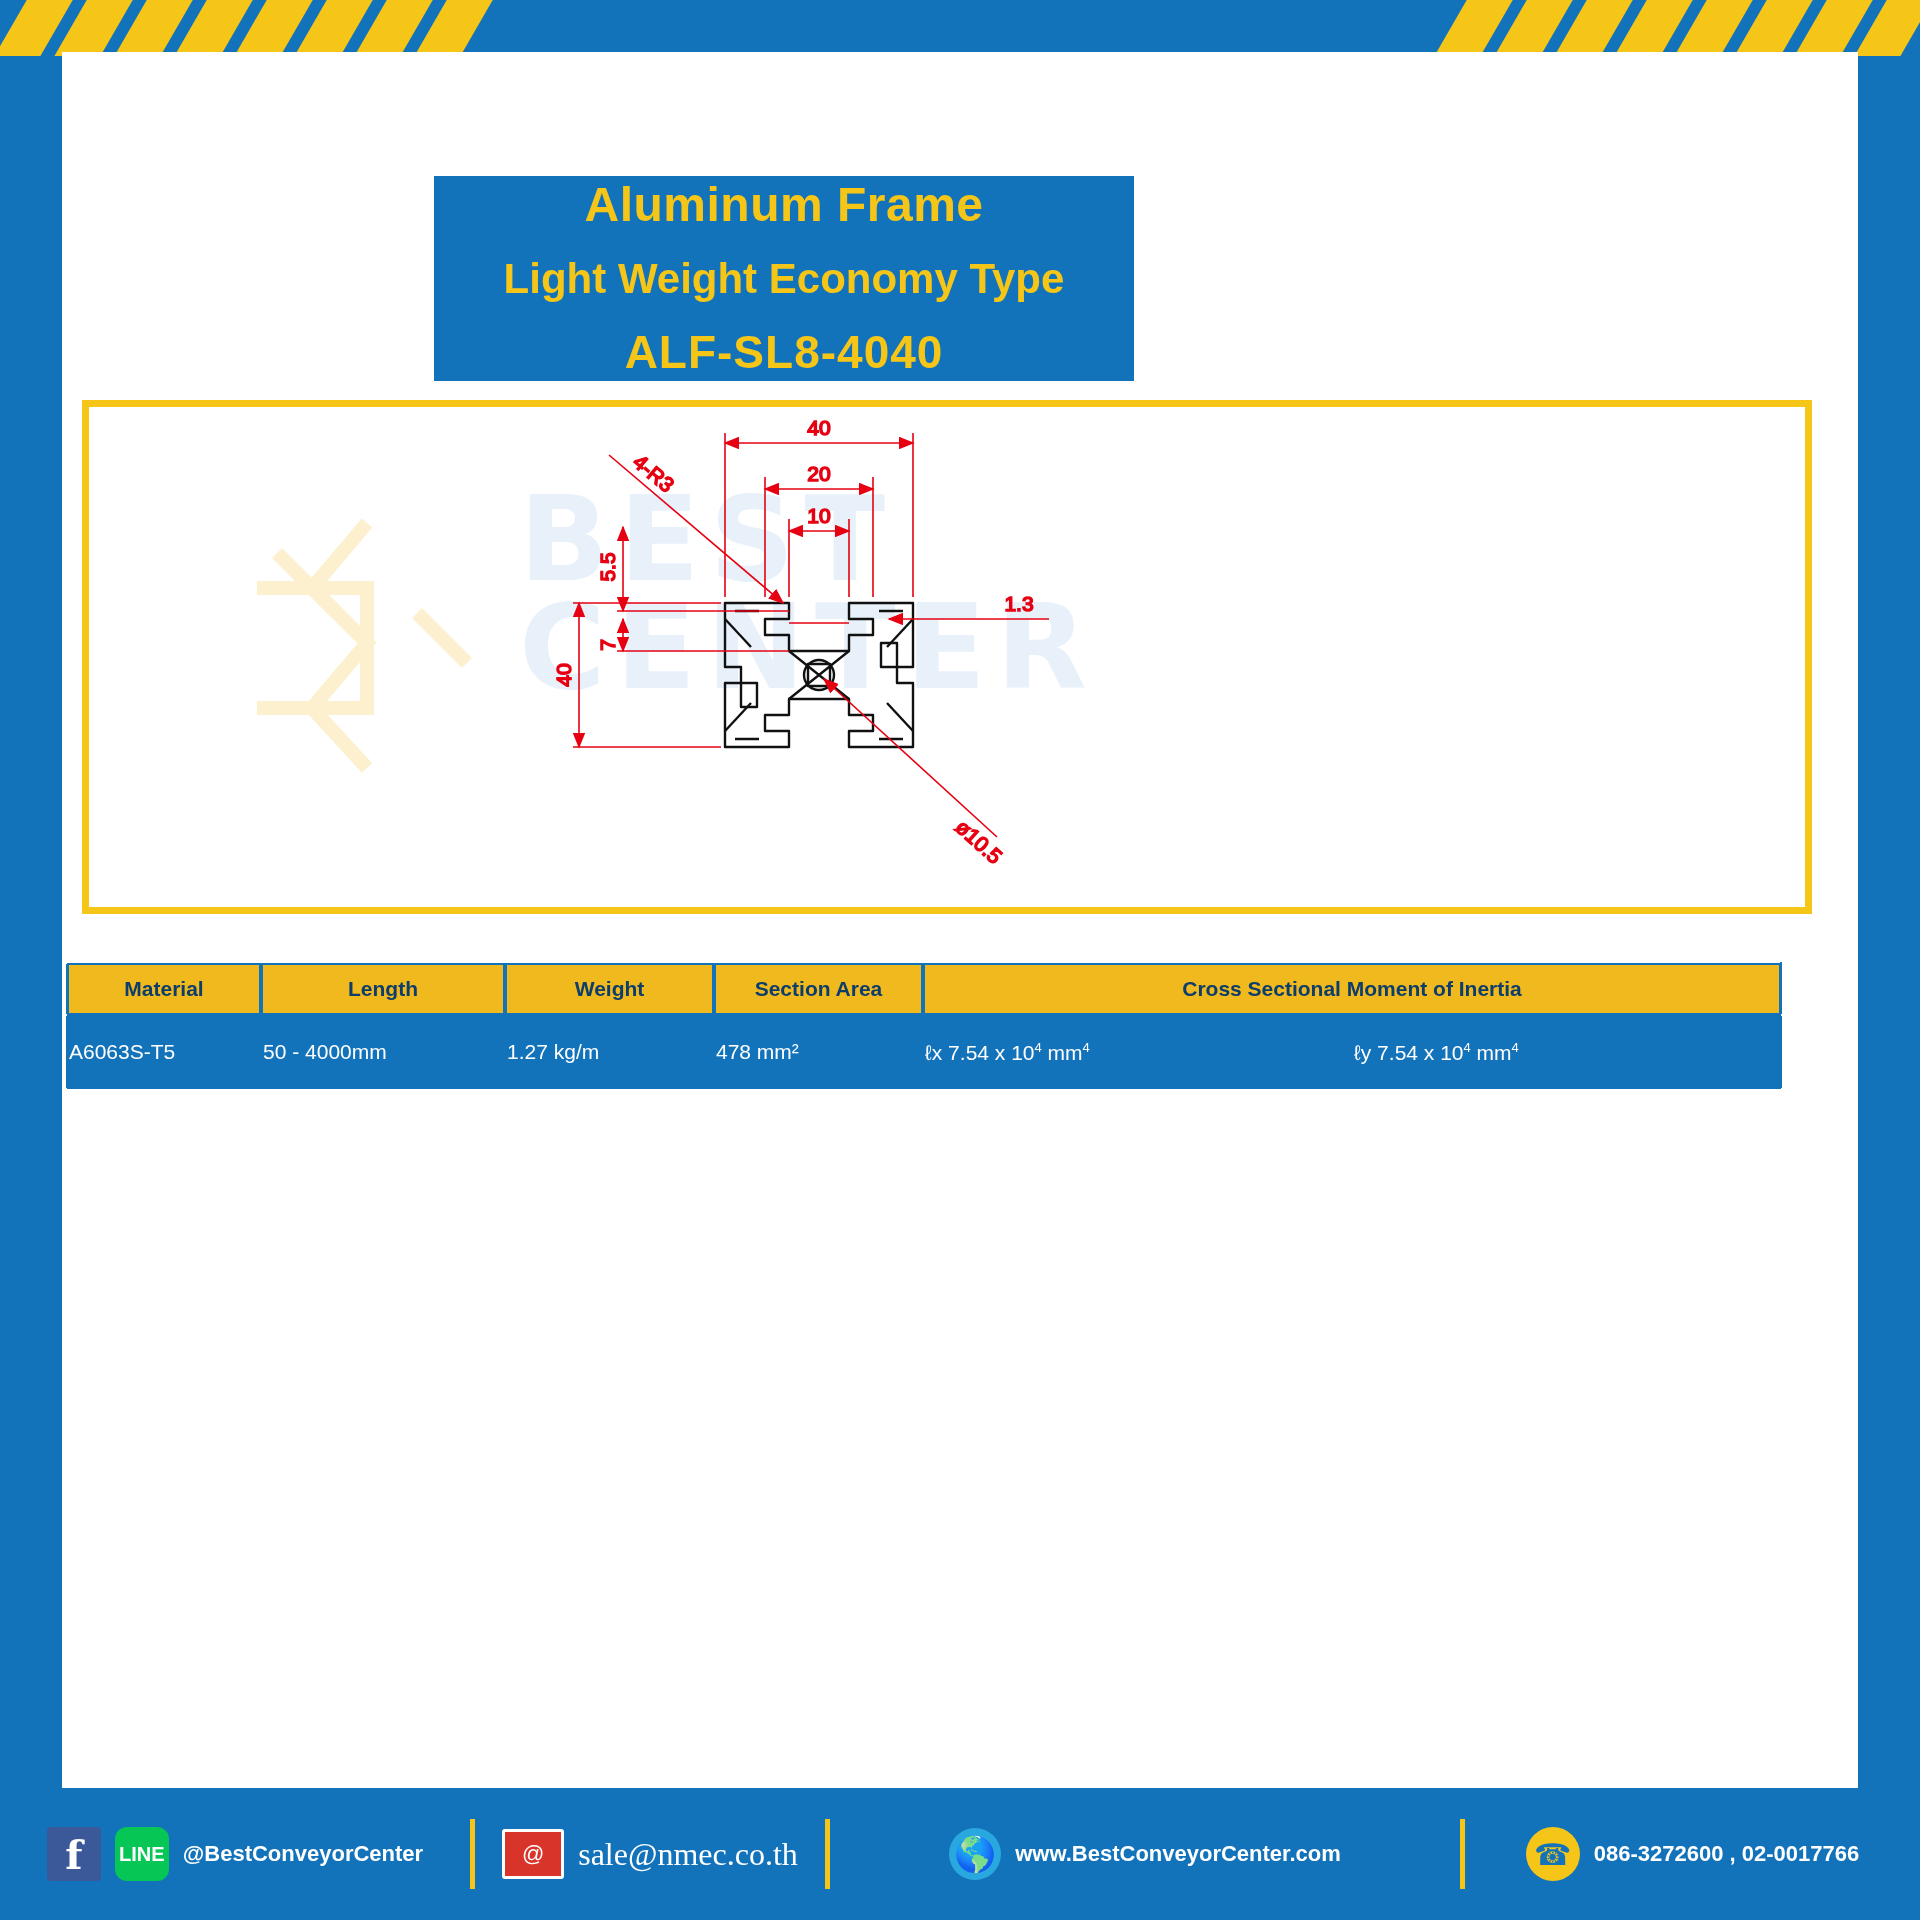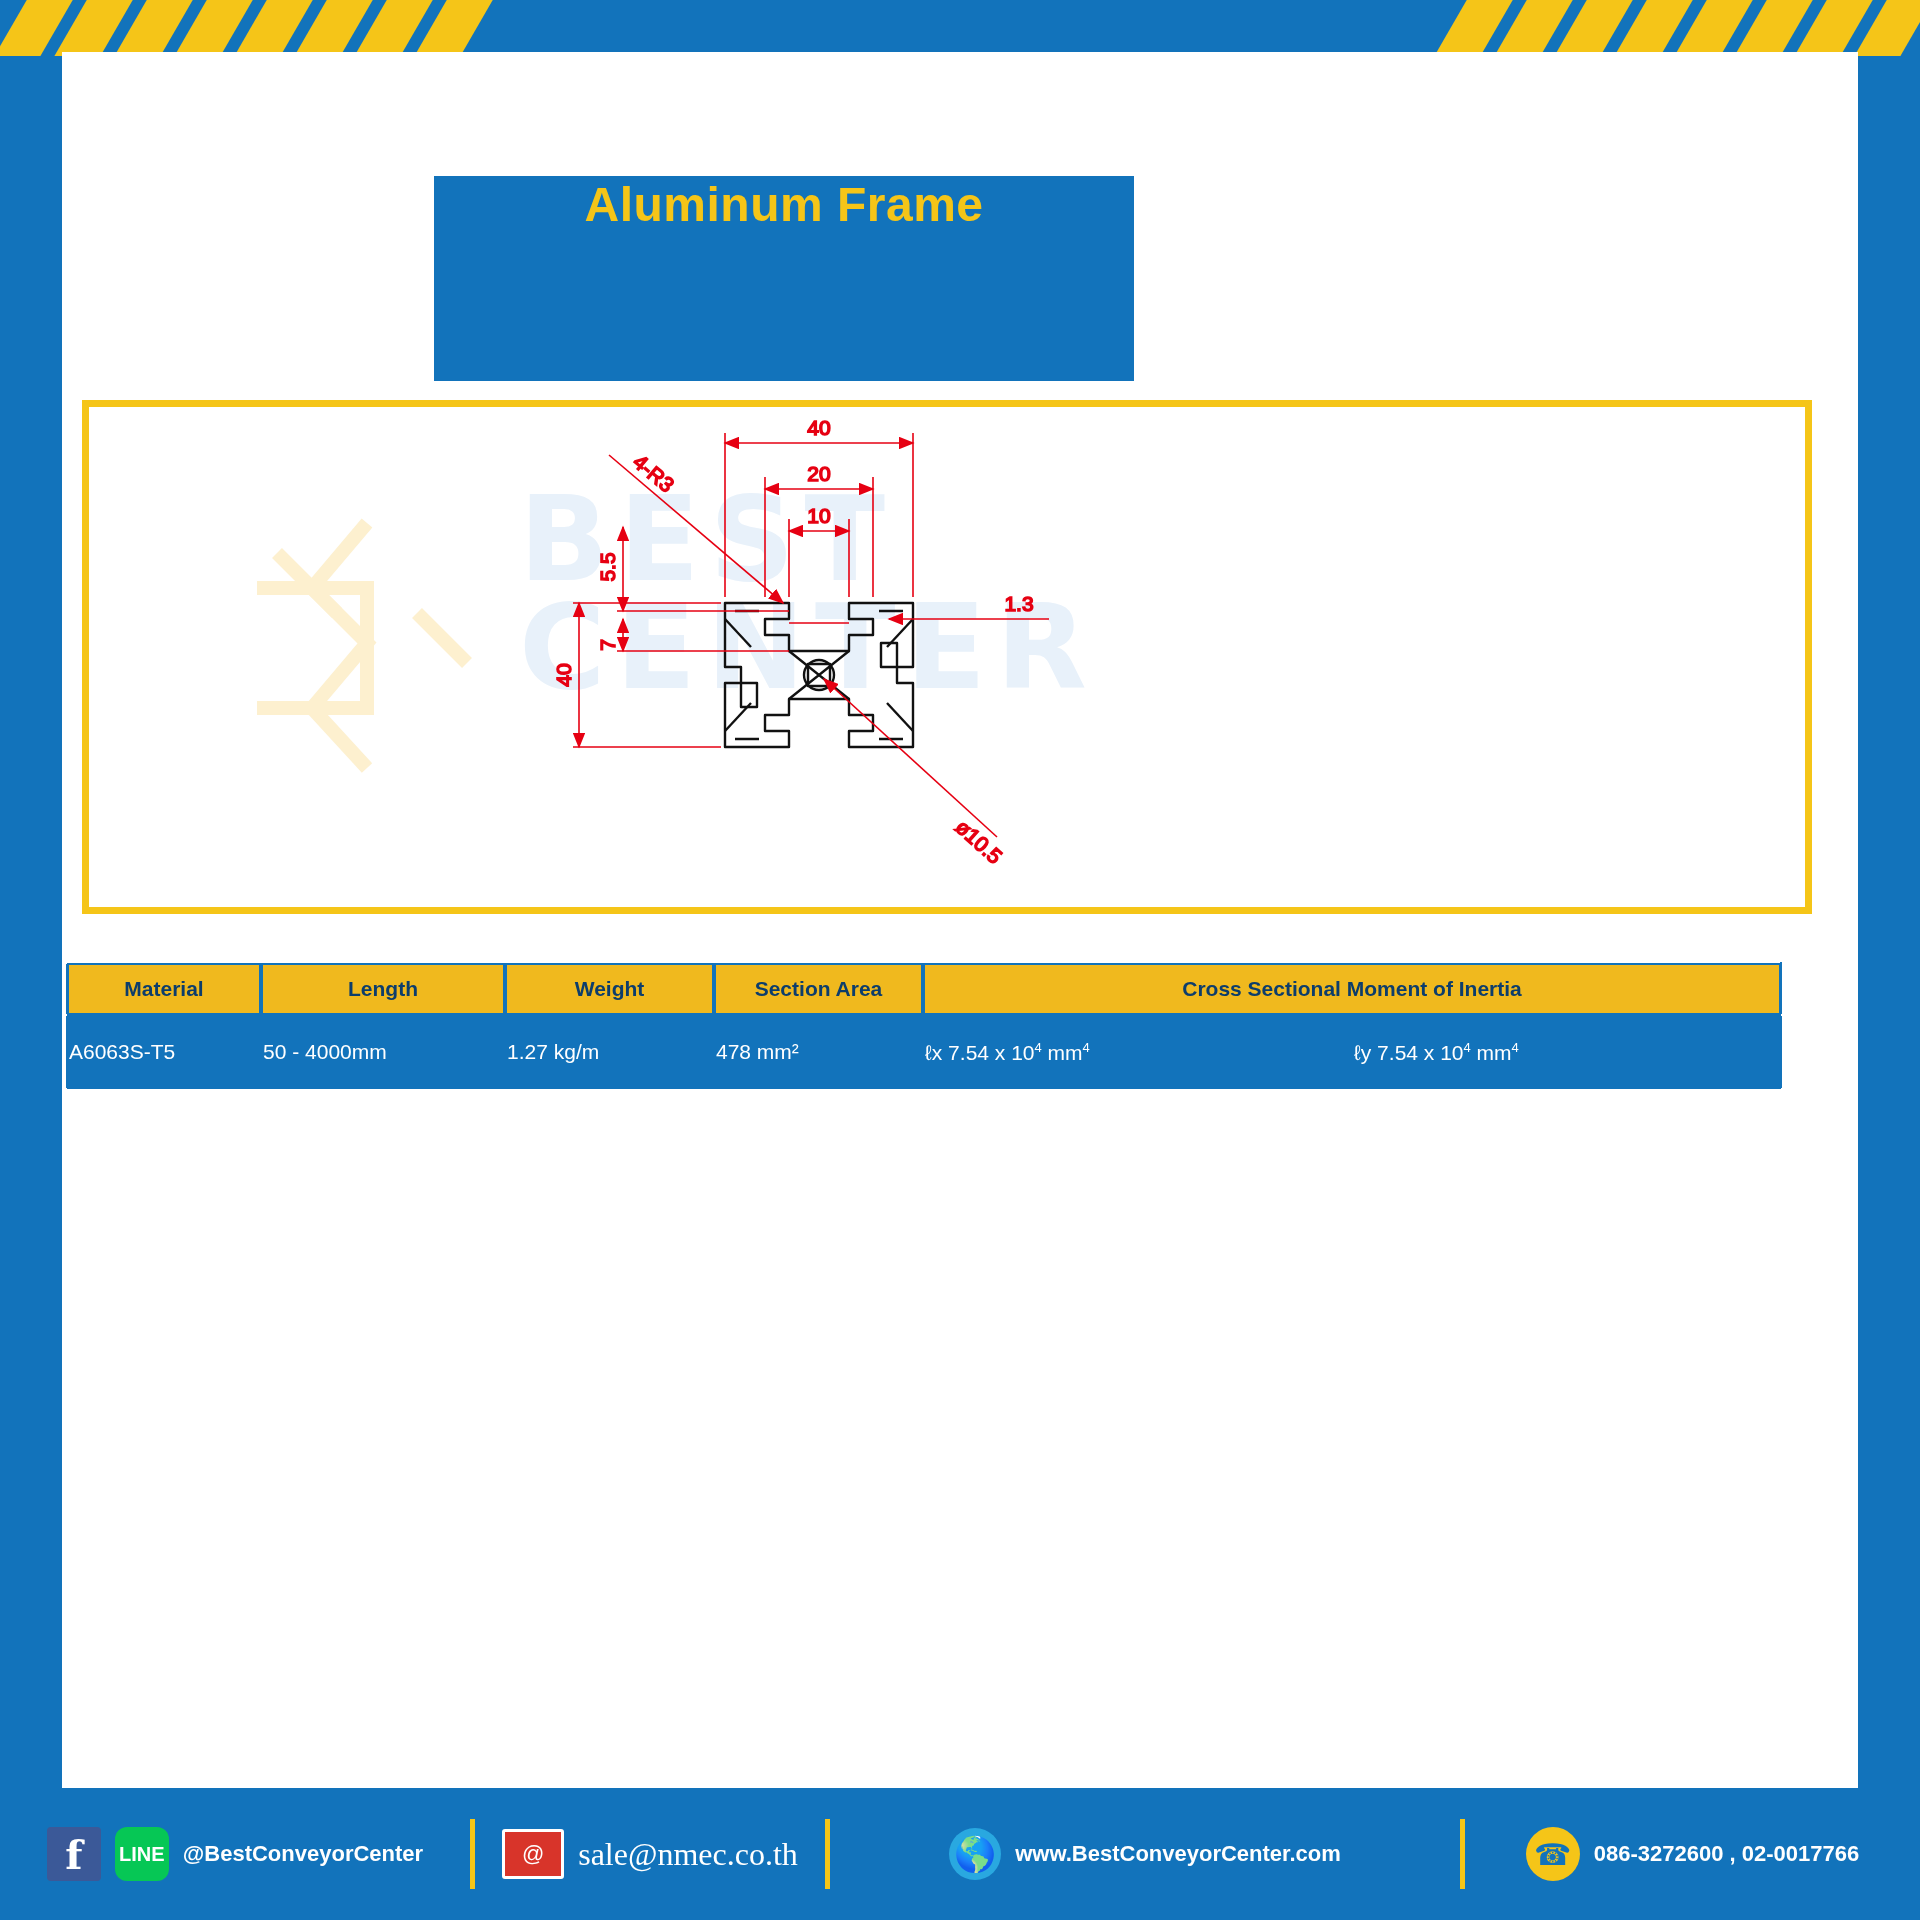--- a/index.html
+++ b/index.html
@@ -116,20 +116,22 @@
   <div class="stripe" style="left:1690px"></div>
   <div class="stripe" style="left:1750px"></div>
   <div class="stripe" style="left:1810px"></div>
   <div class="stripe" style="left:1870px"></div>
 </div>
 
 <div class="sheet">
 
   <div class="title-box">
     <div class="title-line1">Aluminum Frame</div>
+    <div class="title-line2">Light Weight Economy Type</div>
+    <div class="title-line3">ALF-SL8-4040</div>
   </div>
 
   <div class="draw-frame">
 
     <div class="watermark">
       <svg class="wm-logo" viewBox="0 0 300 300">
         <g fill="none" stroke="#fdf0cf" stroke-width="14">
           <path d="M150 30 L95 95 L150 150 L95 215 L150 275"></path>
           <path d="M40 95 L150 95 L150 215 L40 215"></path>
           <path d="M60 60 L120 120"></path>

